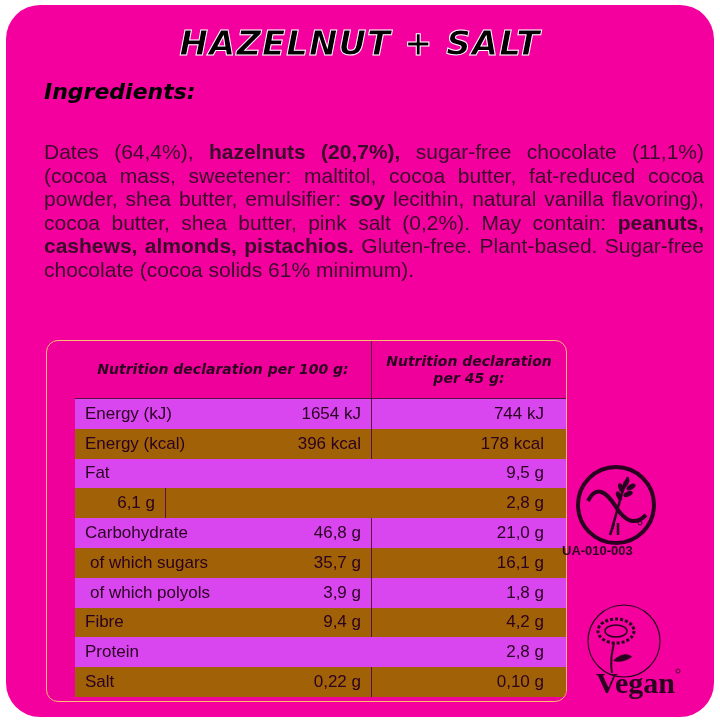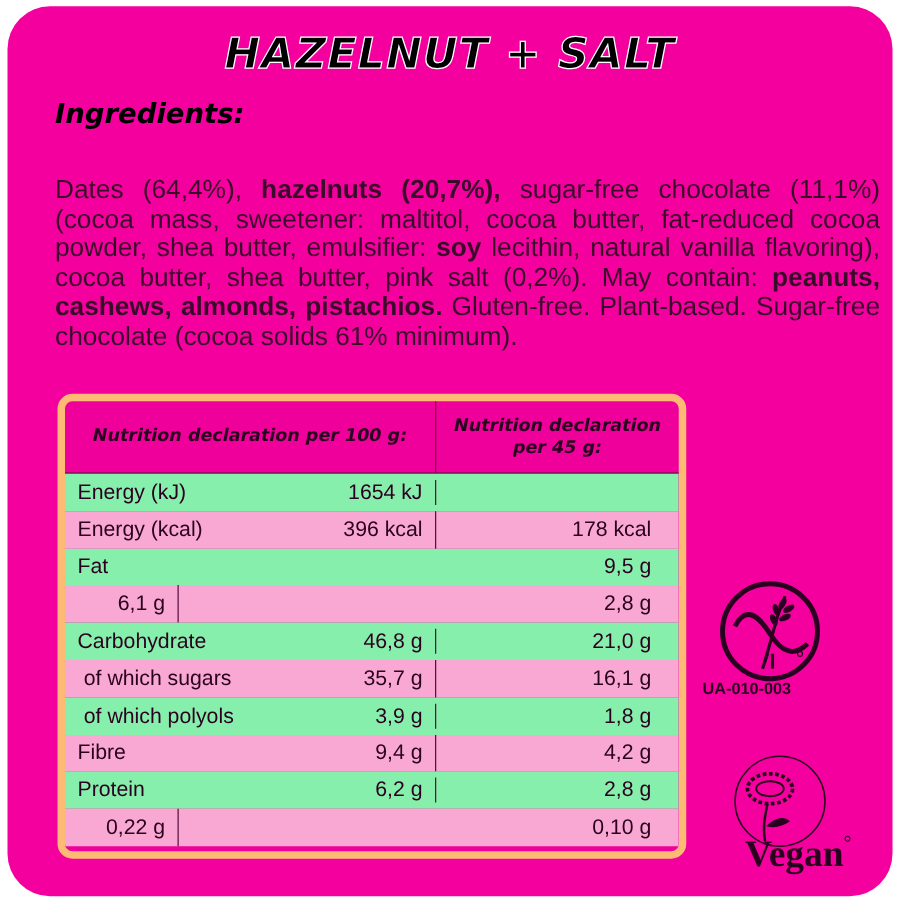--- a/index.html
+++ b/index.html
@@ -18,35 +18,36 @@
       position: absolute; left: 38px; top: 74px;
       font-family: "DejaVu Sans", sans-serif; font-weight: bold; font-style: italic;
       font-size: 22px; color: #000000;
     }
     .ing-text {
       position: absolute; left: 38px; top: 107px; width: 660px;
       font-size: 21px; line-height: 23.5px; color: #3a0a2a; text-align: justify; margin-top: 28px;
     }
     .ing-text b { font-weight: bold; }
     .table {
-      position: absolute; left: 40px; top: 310px; width: 491px; height: 360px;
-      border: 6px solid #fdba74; border-radius: 12px; overflow: hidden;
+      position: absolute; left: 40px; top: 335px; width: 491px; height: 360px;
+      border: 1px solid #fdba74; border-radius: 12px; overflow: hidden;
       background: #f0009a;
+      padding-left: 28px;
     }
     .thead { display: flex; height: 57px; border-bottom: 1px solid #5a1040; }
     .th {
       font-family: "DejaVu Sans", sans-serif; font-weight: bold; font-style: italic;
       font-size: 14px; color: #2a0020; text-align: center; display: flex;
       align-items: center; justify-content: center; line-height: 17px;
     }
     .th.c1 { width: 296px; border-right: 1px solid #5a1040; }
     .th.c2 { flex: 1; }
     .row { display: flex; height: 29.8px; font-size: 17px; color: #2a0020; }
-    .row.light { background: #f9a8d4; }
-    .row.dark { background: #86efac; align-items: center; }
+    .row.light { background: #a16207; }
+    .row.dark { background: #d946ef; }
     .cell-name { width: 196px; padding-left: 10px; display: flex; align-items: center; }
     .cell-name.indent { padding-left: 15px; width: 191px; }
     .cell-v1 { width: 80px; text-align: right; padding-right: 10px; display: flex; align-items: center; justify-content: flex-end; border-right: 1px solid #5a1040; }
     .cell-v2 { flex: 1; text-align: right; padding-right: 22px; display: flex; align-items: center; justify-content: flex-end; }
     .gf-logo { position: absolute; left: 568px; top: 458px; width: 84px; height: 84px; }
     .gf-code {
       position: absolute; left: 556px; top: 538px; width: 110px; text-align: left;
       font-weight: bold; font-size: 13px; color: #2a0020;
     }
     .vegan-logo { position: absolute; left: 560px; top: 596px; width: 126px; height: 100px; }
@@ -62,20 +63,21 @@
 
   <div class="table">
     <div class="thead">
       <div class="th c1">Nutrition declaration per 100 g:</div>
       <div class="th c2">Nutrition declaration per 45 g:</div>
     </div>
     <div id="rows">
         <div class="row dark">
           <div class="cell-name">Energy (kJ)</div>
           <div class="cell-v1">1654 kJ</div>
+          <div class="cell-v2">744 kJ</div>
         </div>
         <div class="row light">
           <div class="cell-name">Energy (kcal)</div>
           <div class="cell-v1">396 kcal</div>
           <div class="cell-v2">178 kcal</div>
         </div>
         <div class="row dark">
           <div class="cell-name">Fat</div>
           <div class="cell-v2">9,5 g</div>
         </div>
@@ -98,24 +100,24 @@
           <div class="cell-v1">3,9 g</div>
           <div class="cell-v2">1,8 g</div>
         </div>
         <div class="row light">
           <div class="cell-name">Fibre</div>
           <div class="cell-v1">9,4 g</div>
           <div class="cell-v2">4,2 g</div>
         </div>
         <div class="row dark">
           <div class="cell-name">Protein</div>
-          <div class="cell-v1">6,2 g</div>
           <div class="cell-v2">2,8 g</div>
         </div>
         <div class="row light">
+          <div class="cell-name">Salt</div>
           <div class="cell-v1">0,22 g</div>
           <div class="cell-v2">0,10 g</div>
         </div>
       </div>
   </div>
 
   <svg class="gf-logo" viewBox="0 0 84 84">
     <circle cx="42" cy="42" r="38" fill="none" stroke="#2a0020" stroke-width="4"></circle>
     <path d="M14 38 C22 22, 32 28, 42 44 C52 60, 62 62, 72 52" fill="none" stroke="#2a0020" stroke-width="4"></path>
     <path d="M38 66 L48 30 L54 14" fill="none" stroke="#2a0020" stroke-width="2.5"></path>

